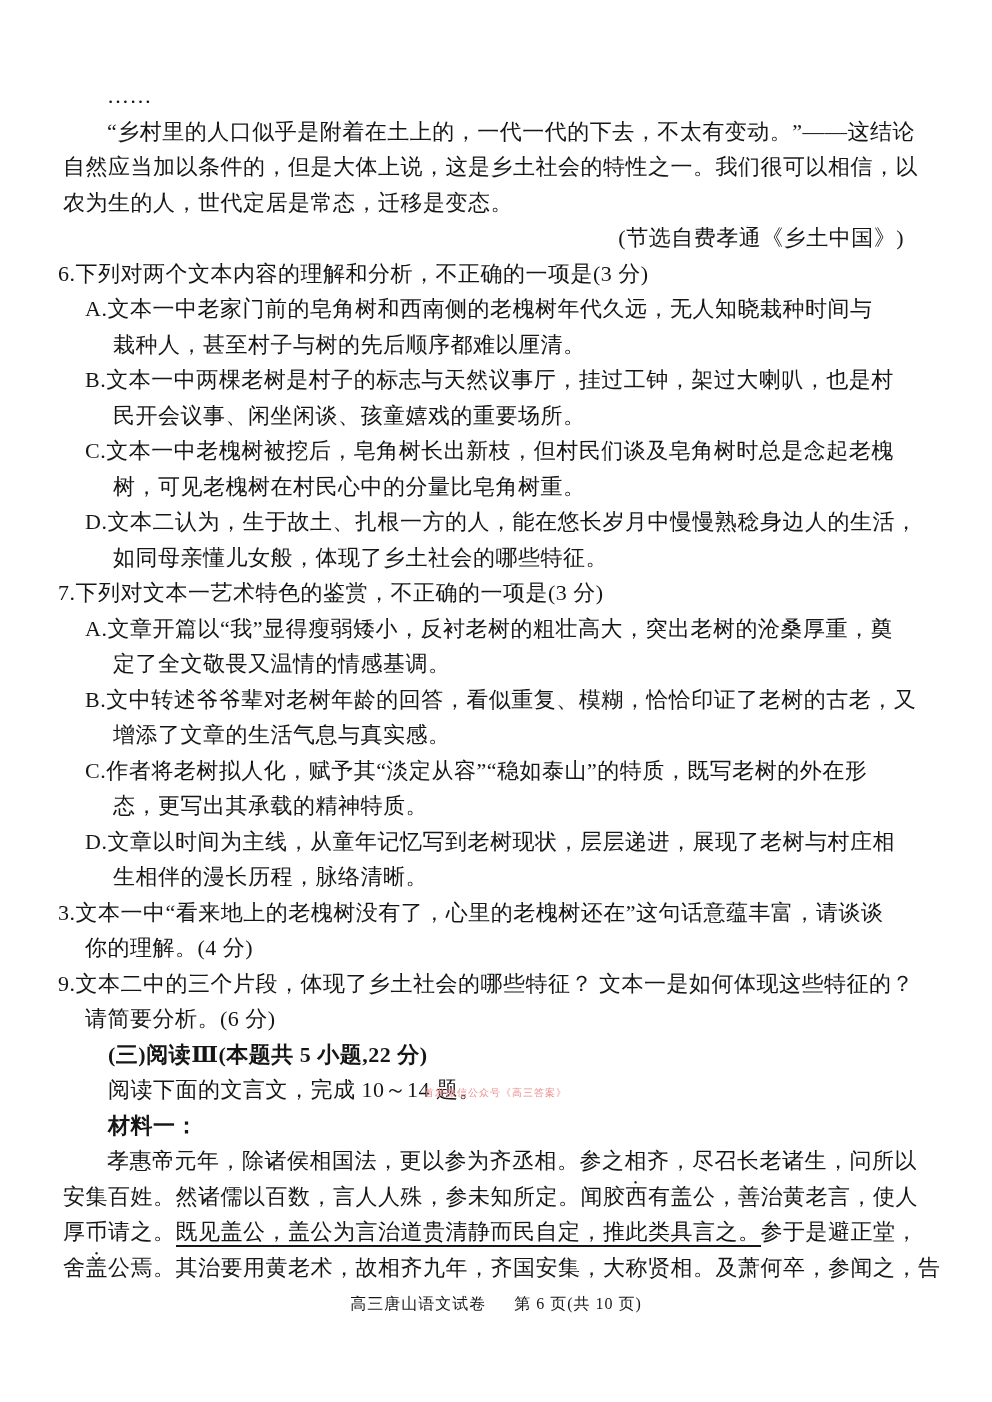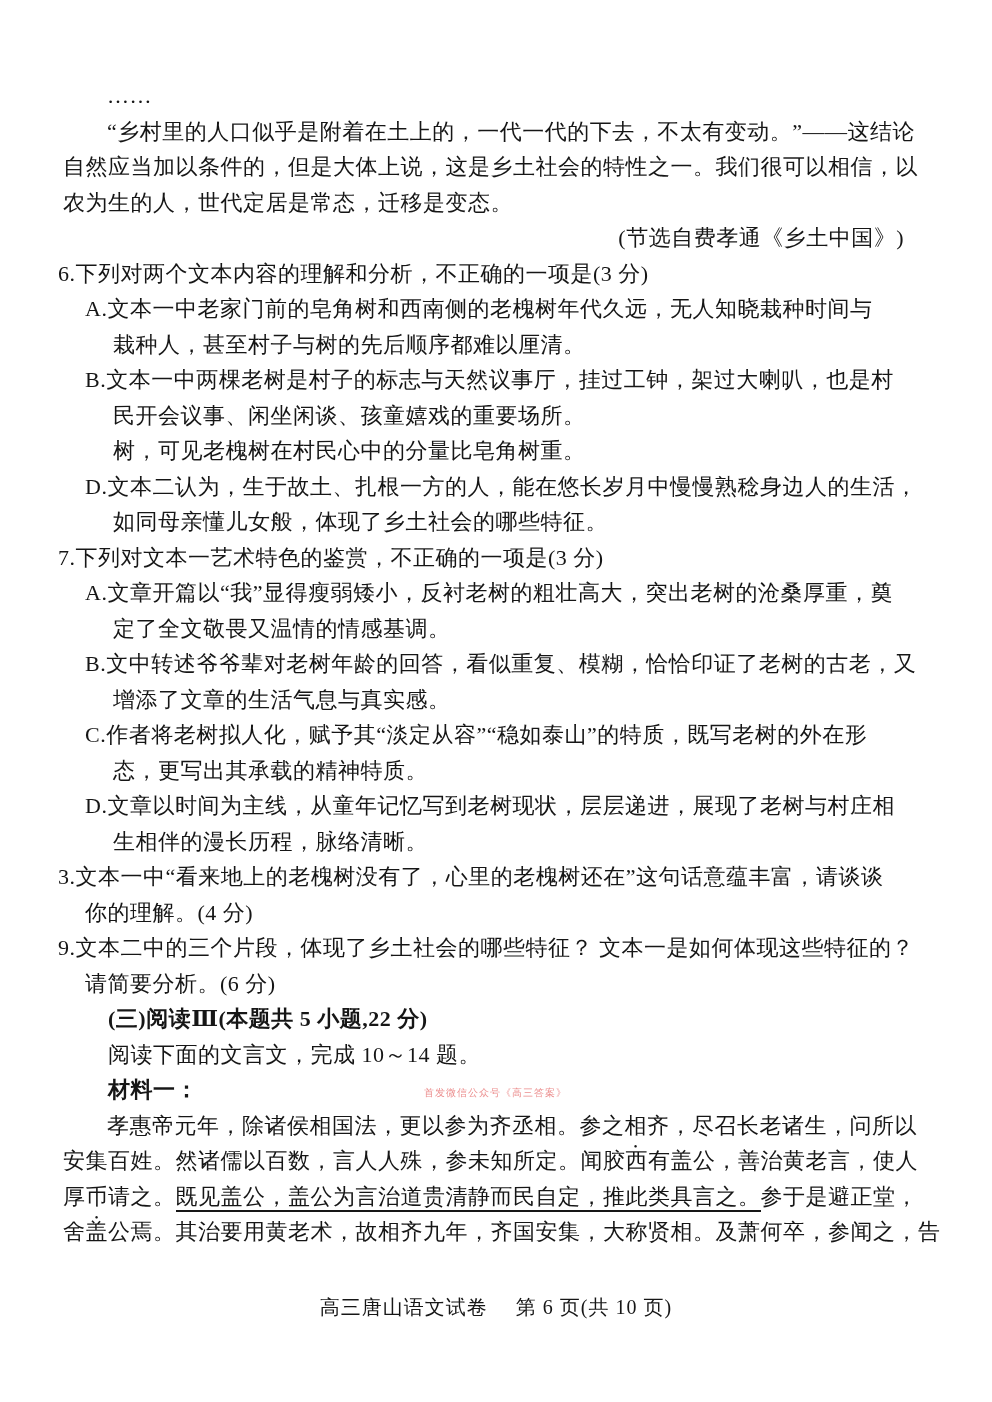--- a/index.html
+++ b/index.html
@@ -42,21 +42,21 @@
   .watermark {
     position:absolute; left:424px; top:1086px;
     font-size:10px; letter-spacing:1px;
     color:#ec8f8f;
     white-space:nowrap;
     font-family:"Liberation Sans","DejaVu Sans",sans-serif;
   }
   .footer {
     position:absolute; left:0; top:1294px; width:100%;
     text-align:center;
-    font-size:20px; letter-spacing:1px;
+    font-size:16px; letter-spacing:1px;
   }
   .footer .gap { display:inline-block; width:28px; }
 </style>
 </head>
 <body>
 
 <div class="page">
 
   <div class="col">
 
@@ -64,20 +64,21 @@
     <div class="ln i2">“乡村里的人口似乎是附着在土上的，一代一代的下去，不太有变动。”——这结论</div>
     <div class="ln">自然应当加以条件的，但是大体上说，这是乡土社会的特性之一。我们很可以相信，以</div>
     <div class="ln">农为生的人，世代定居是常态，迁移是变态。</div>
     <div class="ln attr">(节选自费孝通《乡土中国》)</div>
 
     <div class="ln qnum">6.下列对两个文本内容的理解和分析，不正确的一项是(3 分)</div>
     <div class="ln opt1">A.文本一中老家门前的皂角树和西南侧的老槐树年代久远，无人知晓栽种时间与</div>
     <div class="ln opt2">栽种人，甚至村子与树的先后顺序都难以厘清。</div>
     <div class="ln opt1">B.文本一中两棵老树是村子的标志与天然议事厅，挂过工钟，架过大喇叭，也是村</div>
     <div class="ln opt2">民开会议事、闲坐闲谈、孩童嬉戏的重要场所。</div>
+    <div class="ln opt1">C.文本一中老槐树被挖后，皂角树长出新枝，但村民们谈及皂角树时总是念起老槐</div>
     <div class="ln opt2">树，可见老槐树在村民心中的分量比皂角树重。</div>
     <div class="ln opt1">D.文本二认为，生于故土、扎根一方的人，能在悠长岁月中慢慢熟稔身边人的生活，</div>
     <div class="ln opt2">如同母亲懂儿女般，体现了乡土社会的哪些特征。</div>
 
     <div class="ln qnum">7.下列对文本一艺术特色的鉴赏，不正确的一项是(3 分)</div>
     <div class="ln opt1">A.文章开篇以“我”显得瘦弱矮小，反衬老树的粗壮高大，突出老树的沧桑厚重，奠</div>
     <div class="ln opt2">定了全文敬畏又温情的情感基调。</div>
     <div class="ln opt1">B.文中转述爷爷辈对老树年龄的回答，看似重复、模糊，恰恰印证了老树的古老，又</div>
     <div class="ln opt2">增添了文章的生活气息与真实感。</div>
     <div class="ln opt1">C.作者将老树拟人化，赋予其“淡定从容”“稳如泰山”的特质，既写老树的外在形</div>

